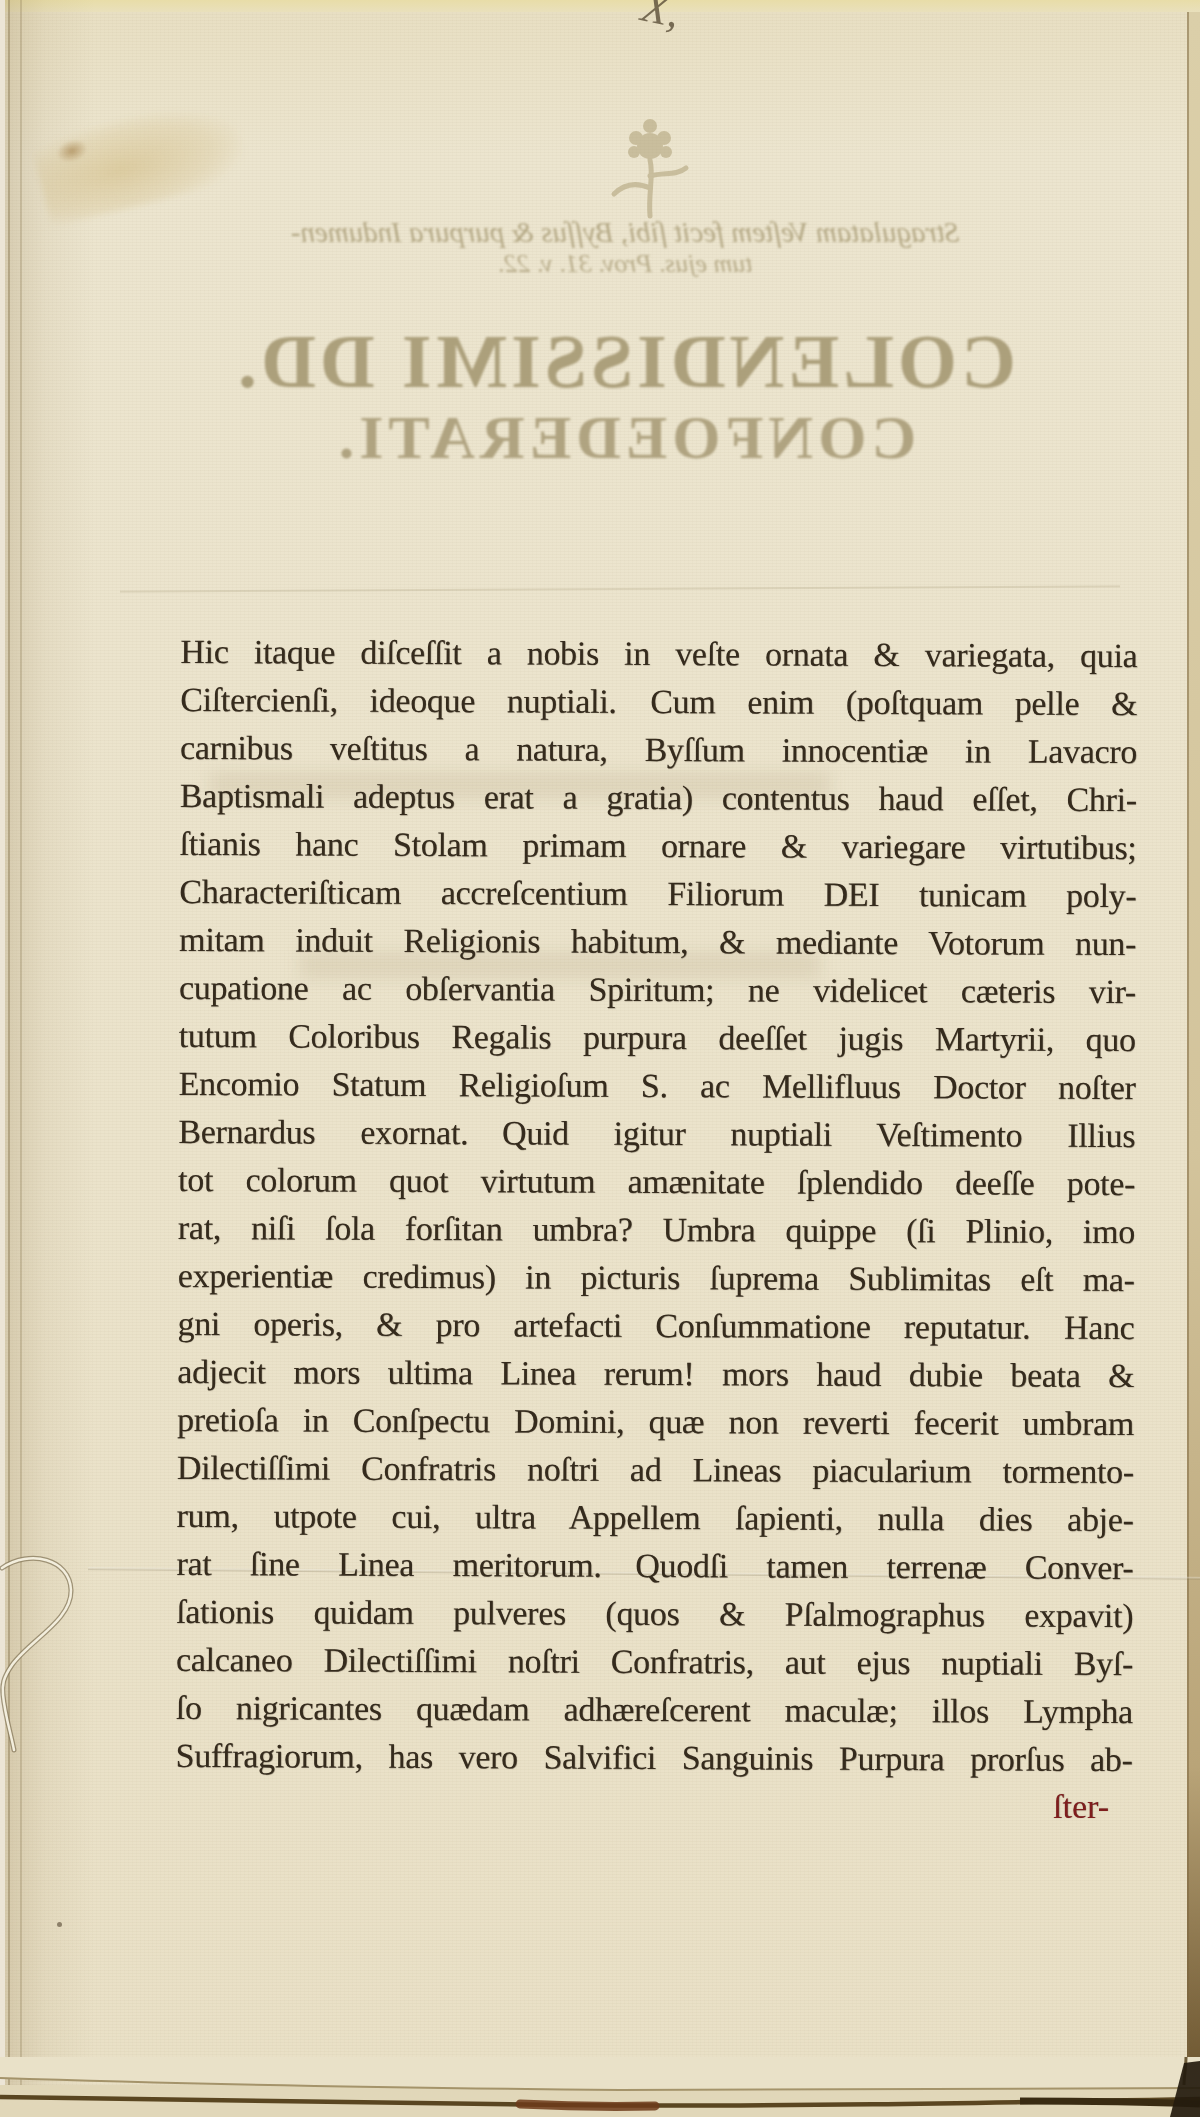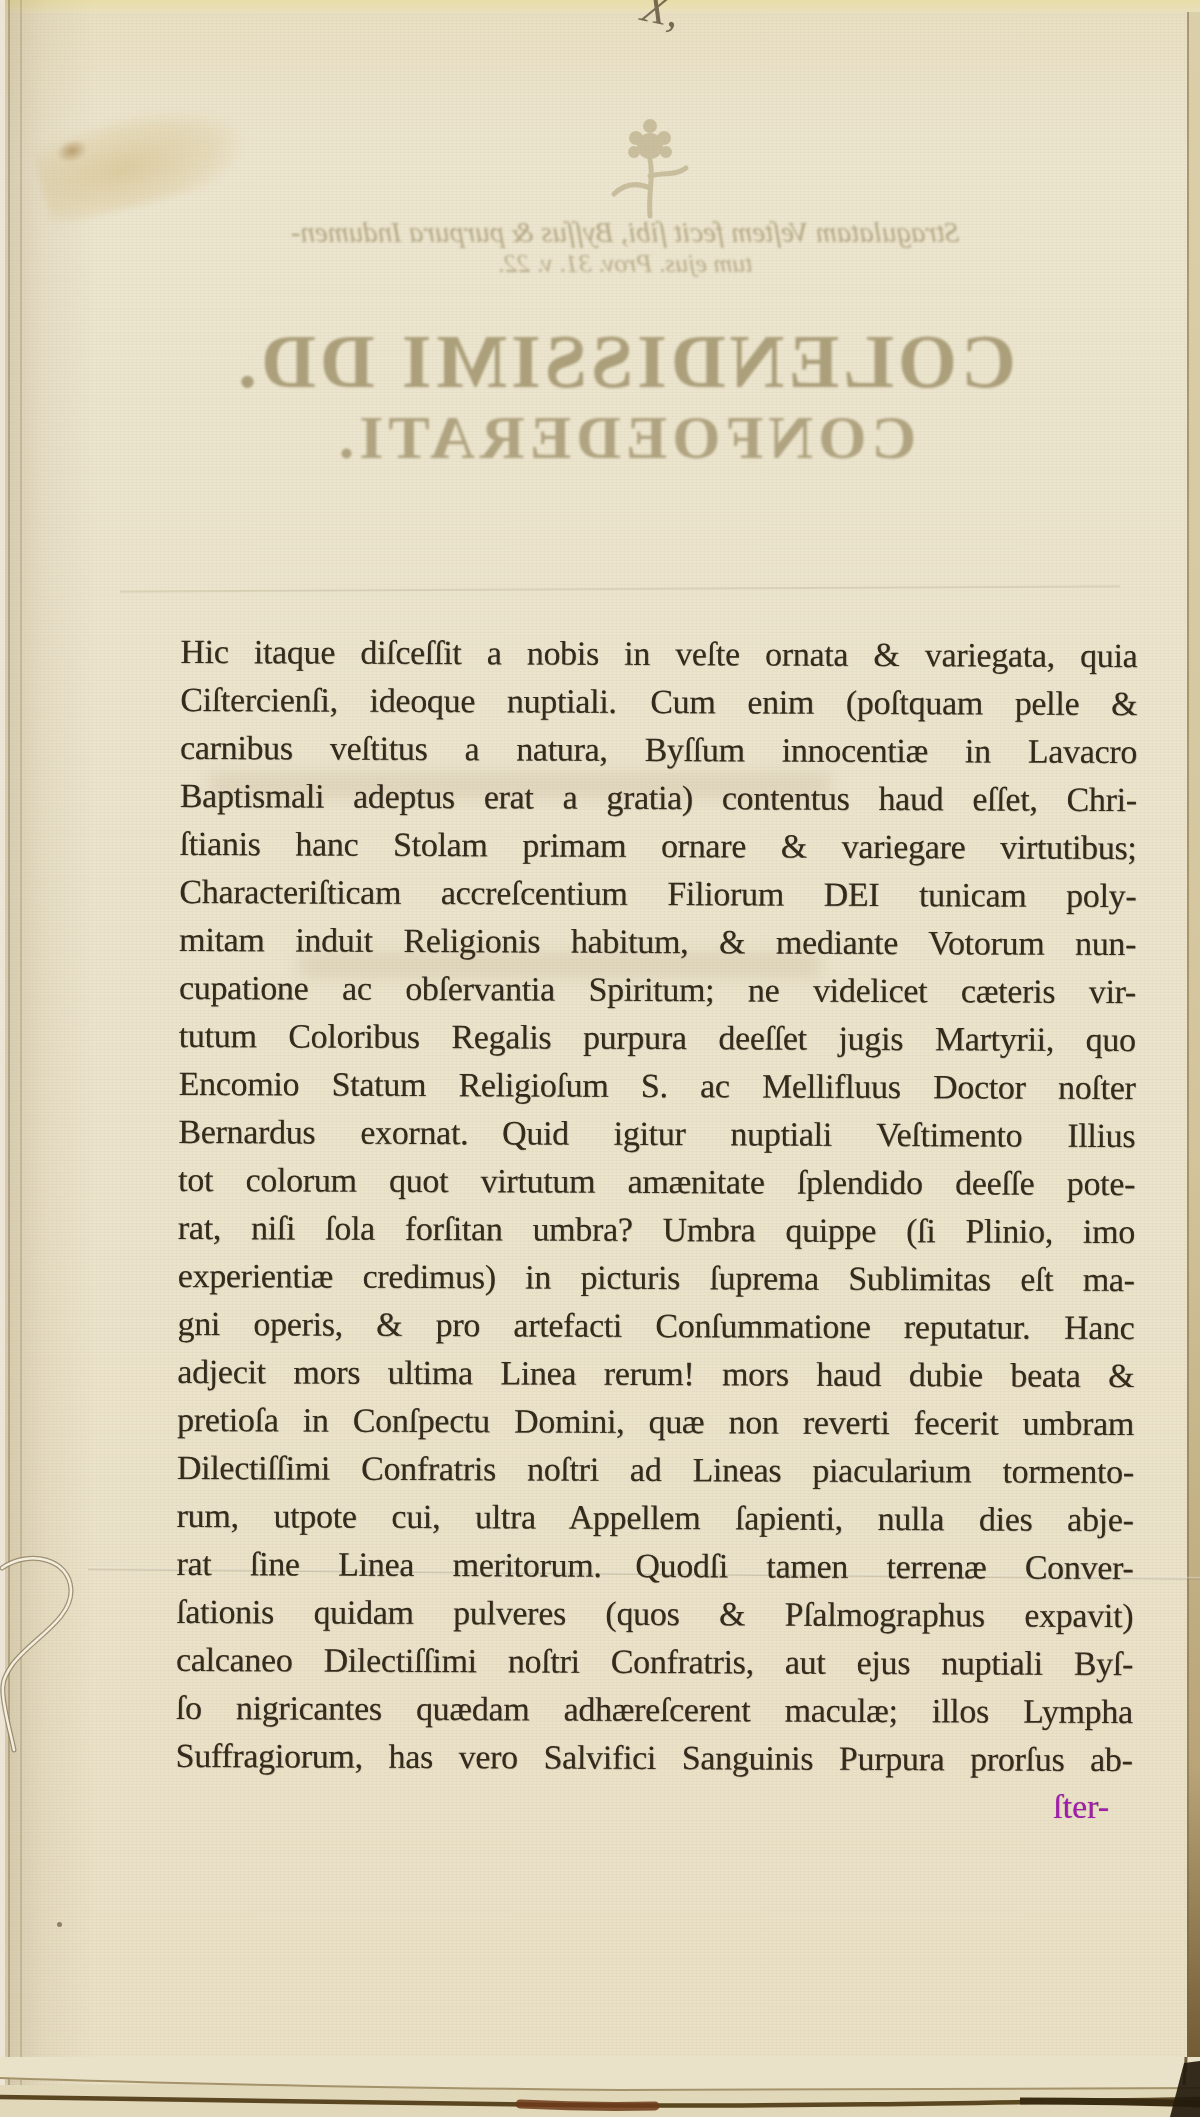--- a/index.html
+++ b/index.html
@@ -65,21 +65,21 @@
   .bt-ornament { position:absolute; left:598px; top:118px; opacity:.5; }
   
   .text-block { position:absolute; left:178px; top:630px; width:957px;
     transform:rotate(.25deg); }
   .text-line { height:48px; line-height:48px; font-size:34px; color:#352b1d;
     letter-spacing:-.3px; word-spacing:-1px;
     text-align:justify; text-align-last:justify; text-justify:inter-word;
     text-shadow:.4px .4px .7px rgba(50,38,25,.55); }
   .catchword-row { position:absolute; left:178px; top:1788px; width:957px;
     text-align:right; padding-right:26px; box-sizing:border-box; }
-  .catchword { font-size:34px; color:#a21caf;
+  .catchword { font-size:34px; color:#7f1d1d;
     text-shadow:.4px .4px .7px rgba(50,38,25,.55); }
   
   .hand-mark { position:absolute; left:642px; top:-16px; font-size:44px;
     font-style:italic; color:rgba(90,78,55,.8); transform:rotate(12deg); }
   
   .wire { position:absolute; left:0; top:1545px; }
   
   .bottom-edges { position:absolute; left:0; top:2057px; }
 </style>
 </head>

